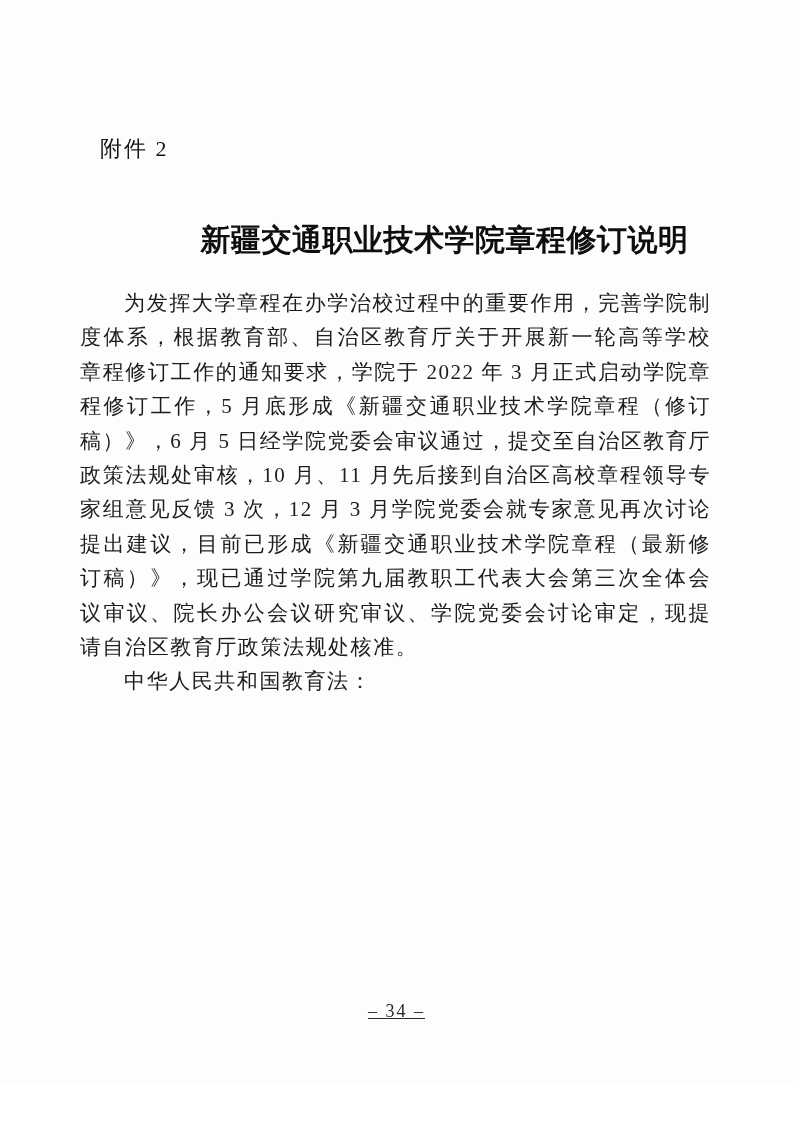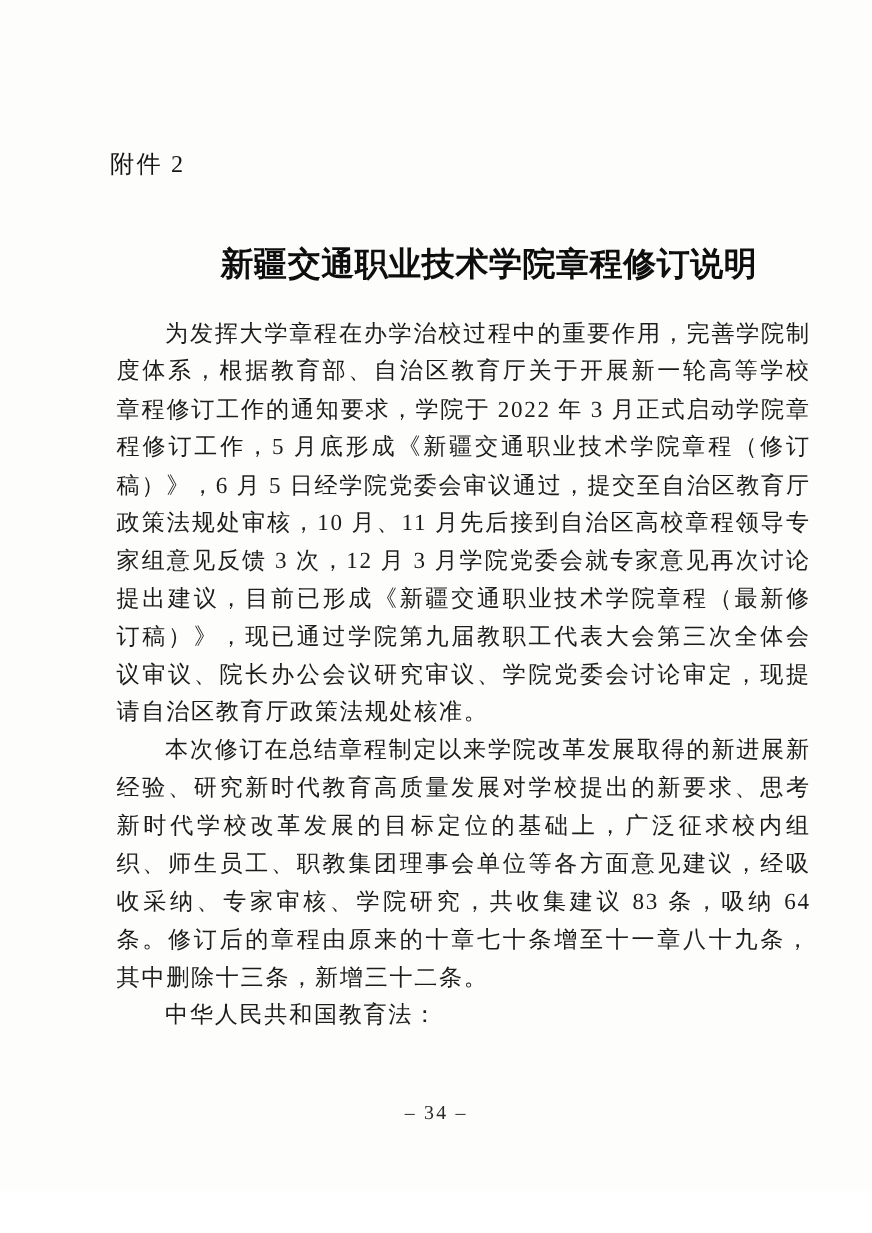--- a/index.html
+++ b/index.html
@@ -43,48 +43,47 @@
     position: absolute;
     left: 80px;
     top: 286px;
     width: 631px;
     font-size: 21px;
     line-height: 34.4px;
     letter-spacing: 1.55px;
     text-align: justify;
     text-justify: inter-character;
     color: #1c1c1c;
-    margin-left: 26px;
   }
   .body-text p {
     margin: 0;
     padding: 0;
     text-indent: 2.1em;
   }
   .page-footer {
     position: absolute;
     left: 0;
     top: 1001px;
     width: 100%;
     text-align: center;
     font-size: 18px;
     letter-spacing: 2px;
     color: #2a2a2a;
+    text-decoration: underline;
   }
 </style>
 </head>
 <body>
 
 <div class="page">
 
   <div class="attachment-label">附件 2</div>
 
   <h1 class="doc-title">新疆交通职业技术学院章程修订说明</h1>
 
   <div class="body-text">
     <p>为发挥大学章程在办学治校过程中的重要作用，完善学院制度体系，根据教育部、自治区教育厅关于开展新一轮高等学校章程修订工作的通知要求，学院于 2022 年 3 月正式启动学院章程修订工作，5 月底形成《新疆交通职业技术学院章程（修订稿）》，6 月 5 日经学院党委会审议通过，提交至自治区教育厅政策法规处审核，10 月、11 月先后接到自治区高校章程领导专家组意见反馈 3 次，12 月 3 月学院党委会就专家意见再次讨论提出建议，目前已形成《新疆交通职业技术学院章程（最新修订稿）》，现已通过学院第九届教职工代表大会第三次全体会议审议、院长办公会议研究审议、学院党委会讨论审定，现提请自治区教育厅政策法规处核准。</p>
-    <p>本次修订在总结章程制定以来学院改革发展取得的新进展新经验、研究新时代教育高质量发展对学校提出的新要求、思考新时代学校改革发展的目标定位的基础上，广泛征求校内组织、师生员工、职教集团理事会单位等各方面意见建议，经吸收采纳、专家审核、学院研究，共收集建议 83 条，吸纳 64 条。修订后的章程由原来的十章七十条增至十一章八十九条，其中删除十三条，新增三十二条。</p>
     <p>中华人民共和国教育法：</p>
   </div>
 
   <div class="page-footer">– 34 –</div>
 
 </div>
 
 </body></html>

